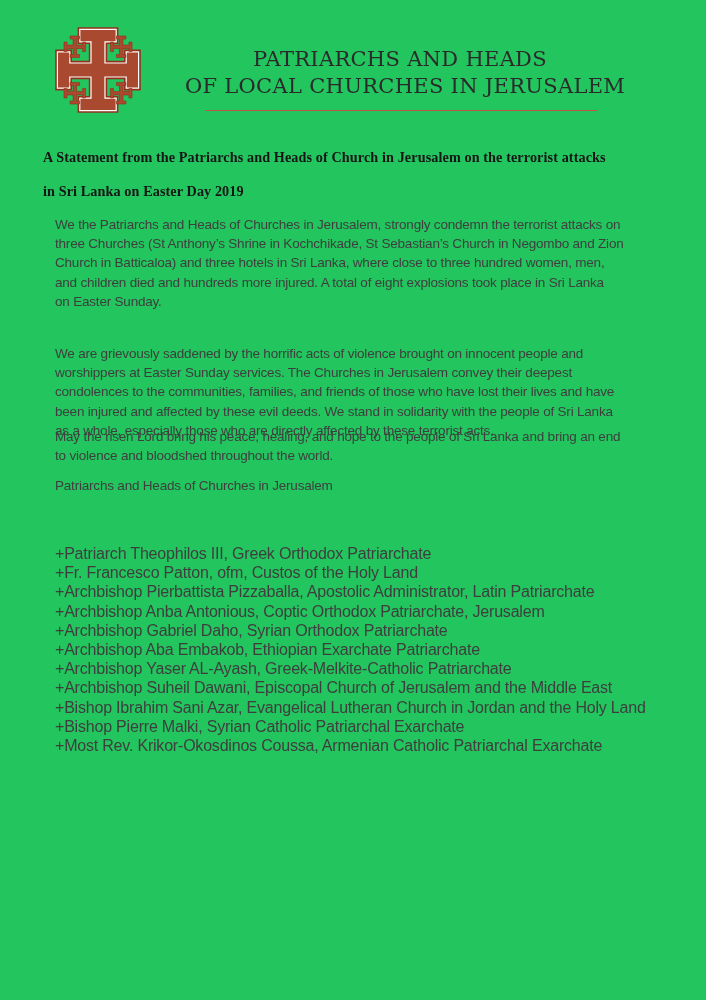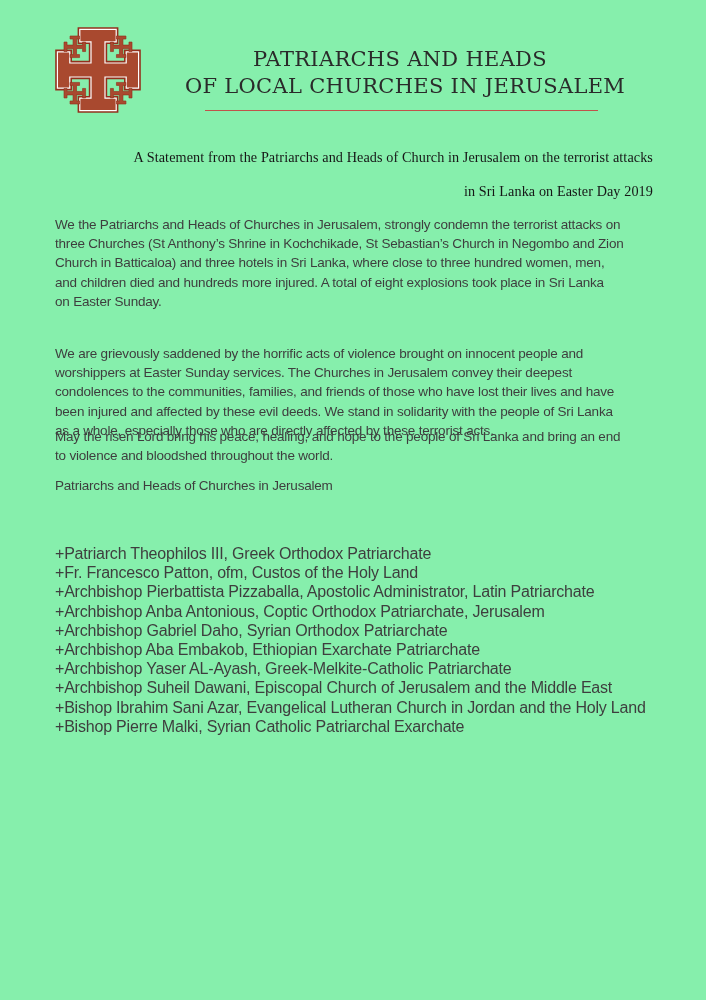--- a/index.html
+++ b/index.html
@@ -4,21 +4,21 @@
 <style>
   html, body {
     margin: 0;
     padding: 0;
     background: #ffffff;
   }
   .page {
     position: relative;
     width: 706px;
     height: 1000px;
-    background: #86efac;
+    background: #22c55e;
     overflow: hidden;
     font-family: "Liberation Sans", sans-serif;
   }
   
   .logo {
     position: absolute;
     left: 50px;
     top: 22px;
     width: 96px;
     height: 96px;
@@ -43,23 +43,23 @@
     width: 393px;
     height: 0;
     border-top: 1.6px solid #c0534a;
   }
   
   .doc-heading {
     position: absolute;
     left: 43px;
     top: 149px;
     width: 610px;
-    text-align: right;
+    text-align: left;
     font-family: "Liberation Serif", serif;
-    font-weight: normal;
+    font-weight: bold;
     font-size: 14.2px;
     color: #161616;
     letter-spacing: 0.1px;
   }
   .doc-heading .line2 {
     margin-top: 17px;
   }
   
   .body-text {
     position: absolute;
@@ -136,15 +136,16 @@
     <div>+Patriarch Theophilos III, Greek Orthodox Patriarchate</div>
     <div>+Fr. Francesco Patton, ofm, Custos of the Holy Land</div>
     <div>+Archbishop Pierbattista Pizzaballa, Apostolic Administrator, Latin Patriarchate</div>
     <div>+Archbishop Anba Antonious, Coptic Orthodox Patriarchate, Jerusalem</div>
     <div>+Archbishop Gabriel Daho, Syrian Orthodox Patriarchate</div>
     <div>+Archbishop Aba Embakob, Ethiopian Exarchate Patriarchate</div>
     <div>+Archbishop Yaser AL-Ayash, Greek-Melkite-Catholic Patriarchate</div>
     <div>+Archbishop Suheil Dawani, Episcopal Church of Jerusalem and the Middle East</div>
     <div>+Bishop Ibrahim Sani Azar, Evangelical Lutheran Church in Jordan and the Holy Land</div>
     <div>+Bishop Pierre Malki, Syrian Catholic Patriarchal Exarchate</div>
+    <div>+Most Rev. Krikor-Okosdinos Coussa, Armenian Catholic Patriarchal Exarchate</div>
   </div>
 
 </div>
 
 </body></html>

